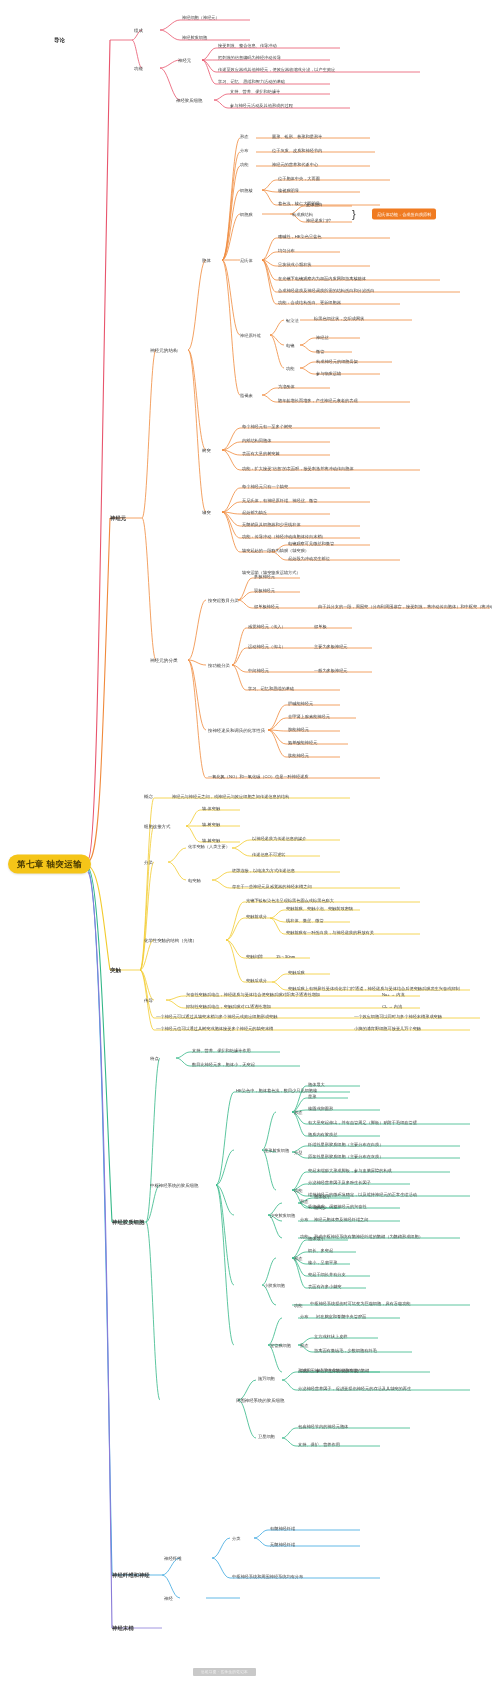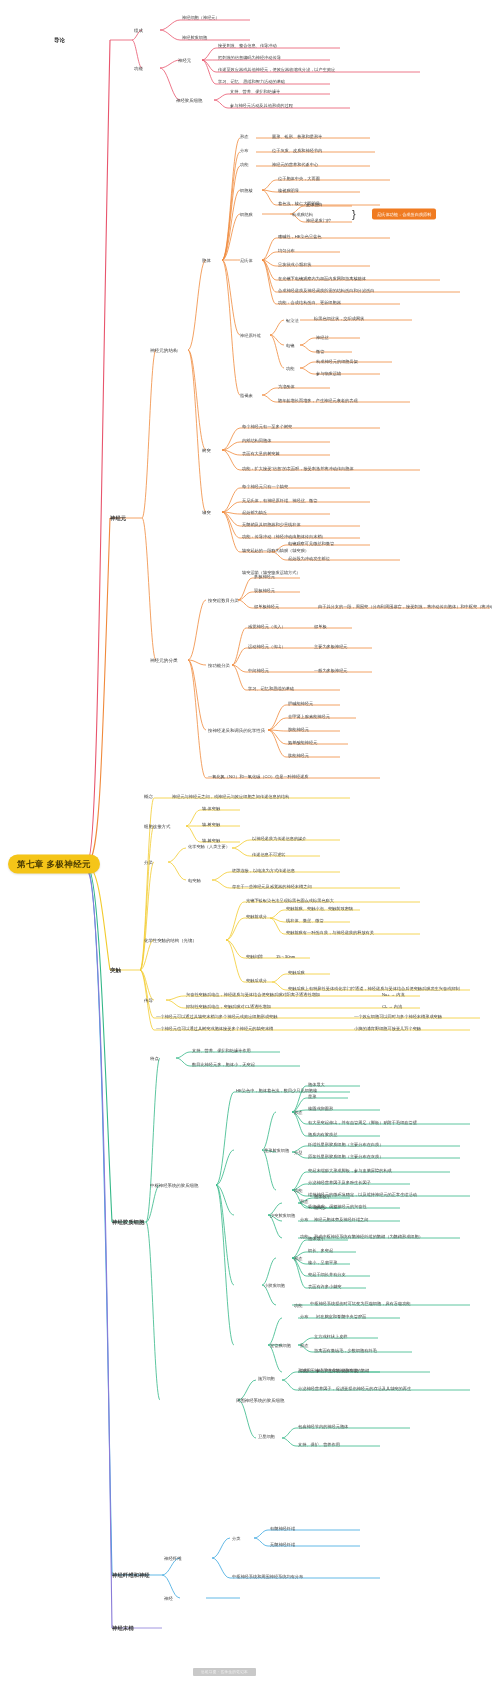--- a/index.html
+++ b/index.html
@@ -397,21 +397,21 @@
         <path d="M230 1578 L380 1578"></path>
         <path d="M206 1598 L240 1598"></path>
       </g>
 
       <g stroke="#8A7BD8">
         <path d="M112 1628 L162 1628"></path>
       </g>
     </g>
   </svg>
 
-  <div class="node root">第七章 多极神经元</div>
+  <div class="node root">第七章 轴突运输</div>
 
   <div class="lbl b1" style="left:54px;top:40px;">导论</div>
   <div class="lbl b1" style="left:110px;top:518px;">神经元</div>
   <div class="lbl b1" style="left:110px;top:970px;">突触</div>
   <div class="lbl b1" style="left:112px;top:1222px;">神经胶质细胞</div>
   <div class="lbl b1" style="left:112px;top:1575px;">神经纤维和神经</div>
   <div class="lbl b1" style="left:112px;top:1628px;">神经末梢</div>
 
   <div class="lbl t2" style="left:134px;top:30px;">组成</div>
   <div class="lbl t2" style="left:134px;top:68px;">功能</div>

